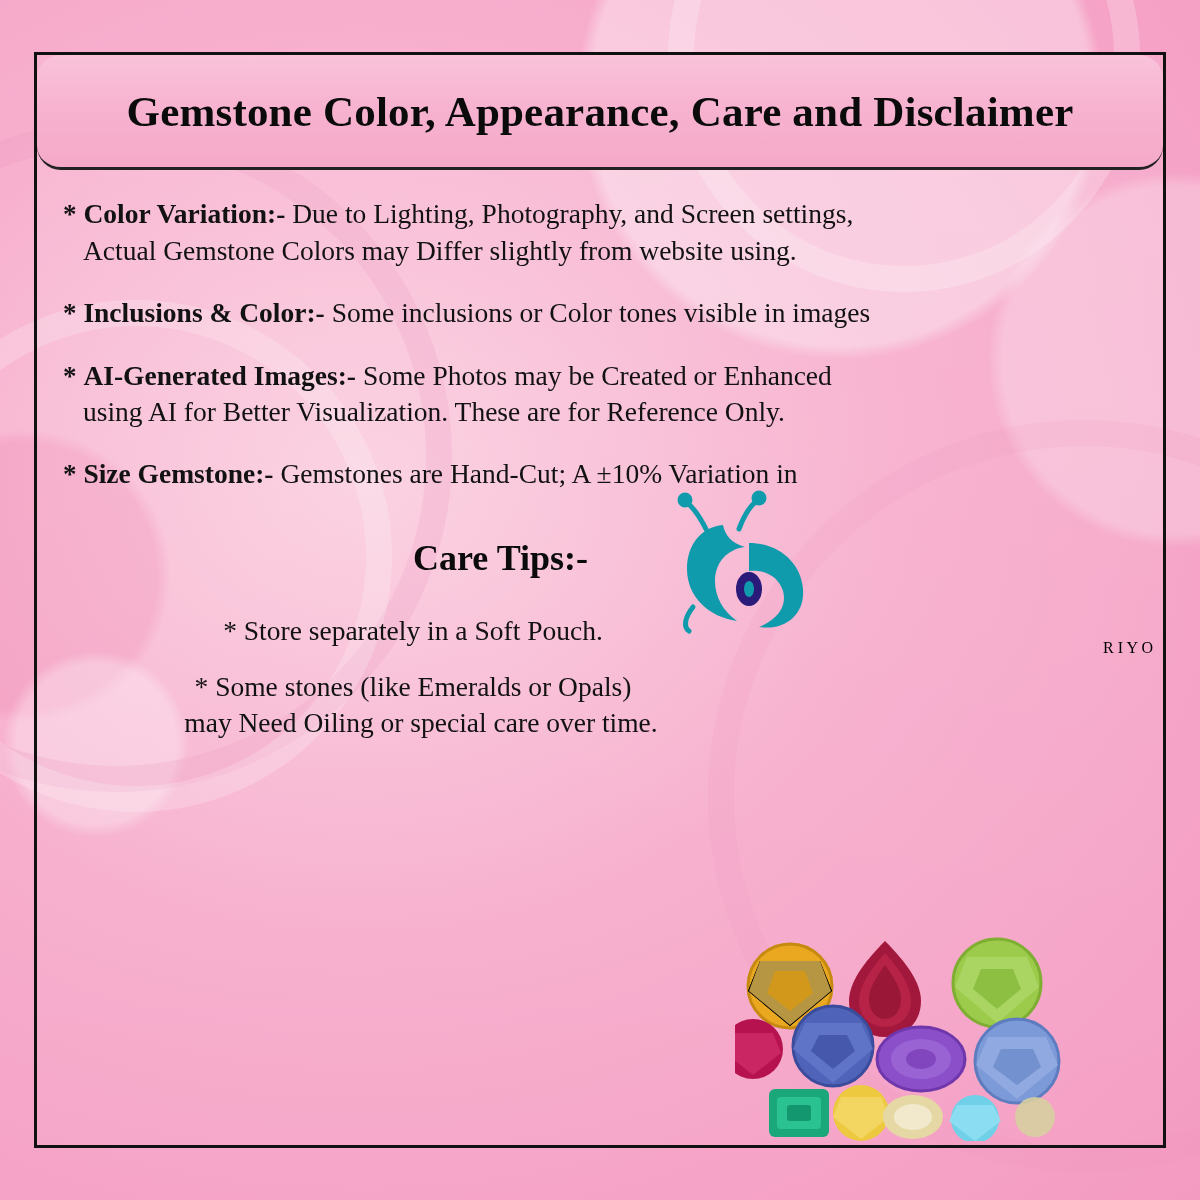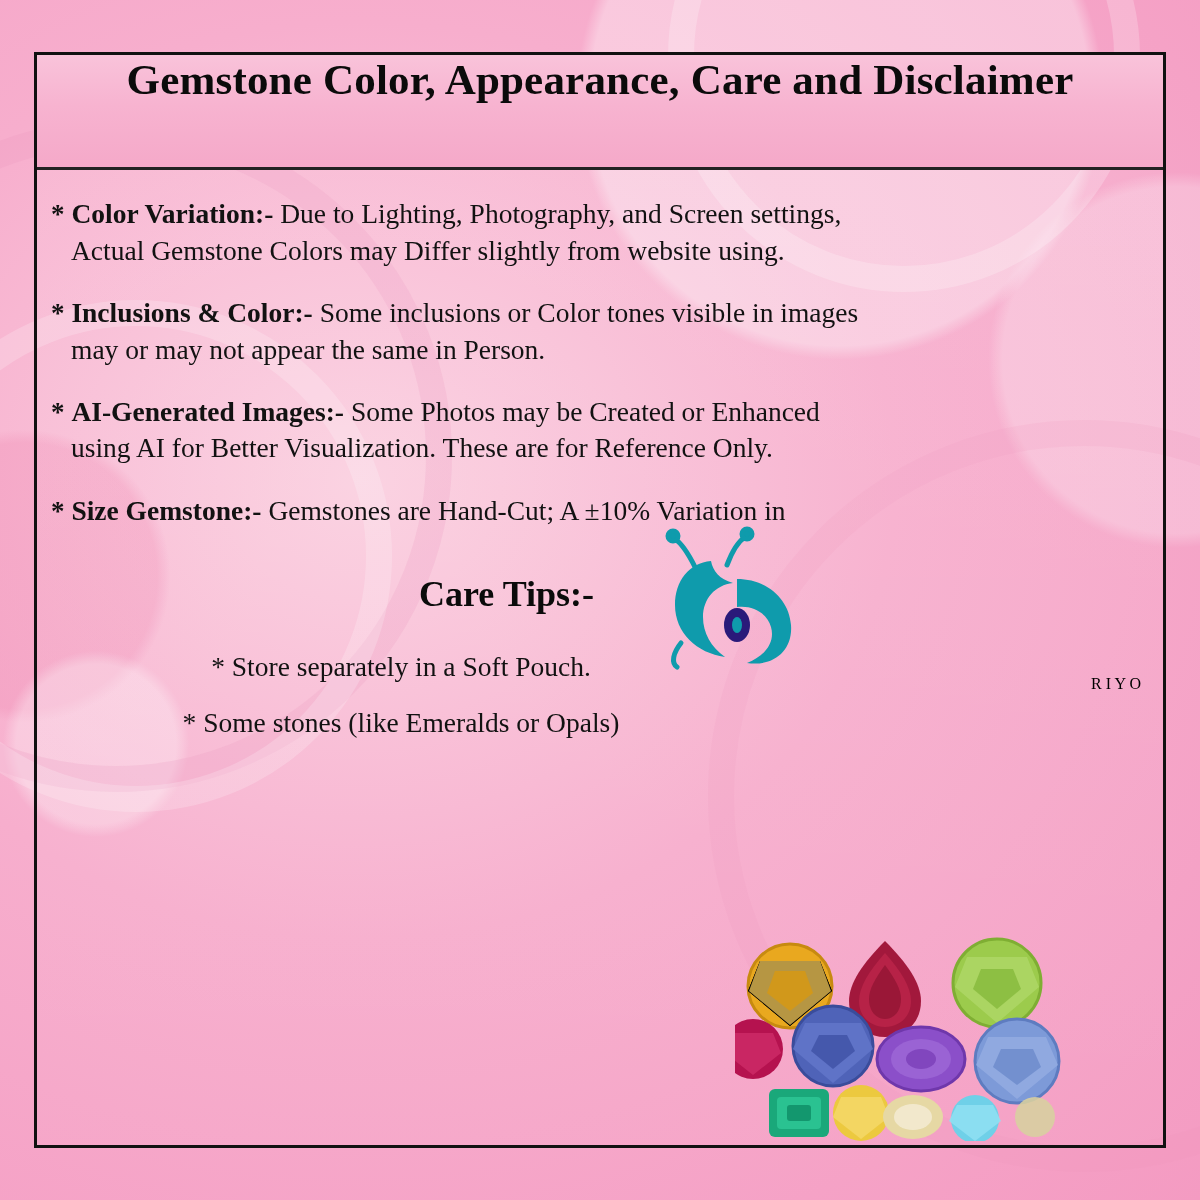--- a/index.html
+++ b/index.html
@@ -46,33 +46,34 @@
     box-sizing: border-box;
     background: linear-gradient(180deg, rgba(255,255,255,0.10), rgba(255,255,255,0.02));
     overflow: hidden;
   }
   .title-band {
     position: relative;
     height: 112px;
     background: linear-gradient(180deg, #f9c3da 0%, #f7b3d0 45%, #f5a9c9 100%);
     border-bottom: 3px solid #222;
     display: flex;
-    align-items: flex-start;
+    align-items: center;
     justify-content: center;
+    border-radius: 24px;
   }
   .title {
     font-size: 43px;
     font-weight: bold;
     color: #0b0b0b;
     letter-spacing: 0.2px;
     white-space: nowrap;
   }
   .body {
     position: relative;
-    padding: 26px 26px 0 14px;
+    padding: 26px 26px 0 26px;
   }
   .item {
     margin-bottom: 26px;
     color: #121212;
     font-size: 27.5px;
     line-height: 1.32;
   }
   .item .star {
     font-weight: bold;
     font-size: 27px;
@@ -89,21 +90,21 @@
   }
 
   
   .care-row {
     position: relative;
     height: 92px;
     margin-top: 6px;
   }
   .care-title {
     position: absolute;
-    left: 368px;
+    left: 350px;
     top: 18px;
     font-size: 36px;
     font-weight: bold;
     color: #0b0b0b;
     text-align: right;
   }
   .logo {
     position: absolute;
     left: 590px;
     top: -34px;
@@ -152,21 +153,20 @@
       <div class="item">
         <span class="star">*</span>
         <span class="lbl">Color Variation:-</span><span class="txt"> Due to Lighting, Photography, and Screen settings,</span>
         <span class="l2 txt">Actual Gemstone Colors may Differ slightly from website using.</span>
       </div>
 
 
       <div class="item">
         <span class="star">*</span>
         <span class="lbl">Inclusions &amp; Color:-</span><span class="txt"> Some inclusions or Color tones visible in images</span>
-        <span class="l2 txt">may or may not appear the same in Person.</span>
       </div>
 
       <div class="item">
         <span class="star">*</span>
         <span class="lbl">AI-Generated Images:-</span><span class="txt"> Some Photos may be Created or Enhanced</span>
         <span class="l2 txt">using AI for Better Visualization. These are for Reference Only.</span>
       </div>
 
       <div class="item">
         <span class="star">*</span>
@@ -198,20 +198,21 @@
       </div>
 
       <div class="care-list">
         <div class="care-item">
           <span class="star">*</span>
           <span>Store separately in a Soft Pouch.</span>
         </div>
         <div class="care-item">
           <span class="star">*</span>
           <span>Some stones (like Emeralds or Opals)</span>
+          <span class="l2">may Need Oiling or special care over time.</span>
         </div>
       </div>
 
     </div>
 
     <svg class="gems" viewBox="0 0 420 210">
 
       <g>
         <circle cx="55" cy="55" r="42" fill="#e9a81f"></circle>
         <circle cx="55" cy="55" r="42" fill="none" stroke="#c78a10" stroke-width="3"></circle>

